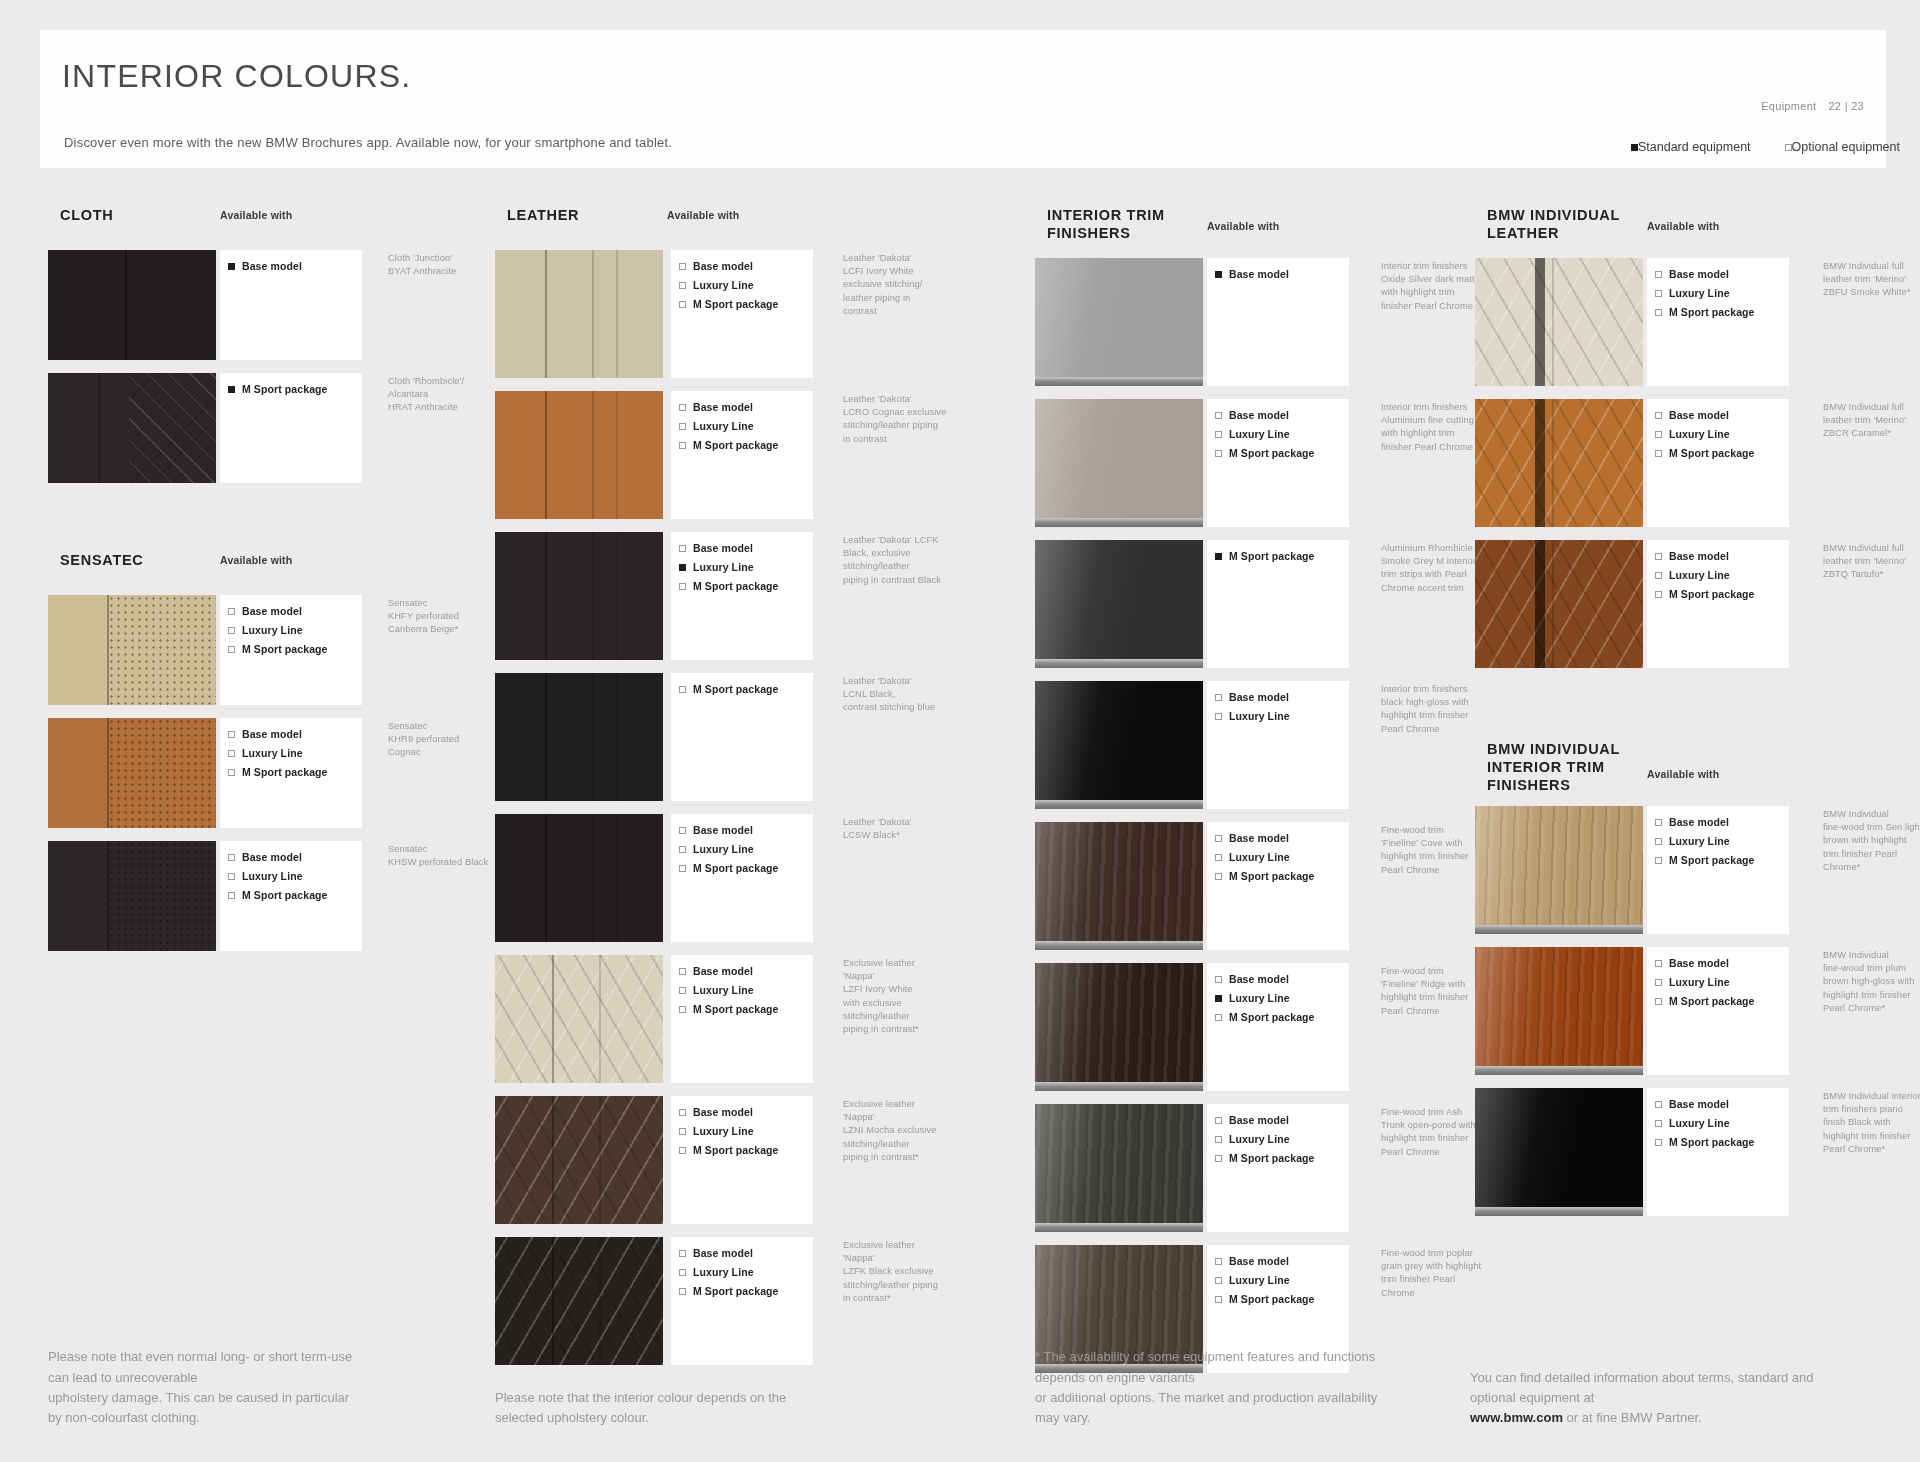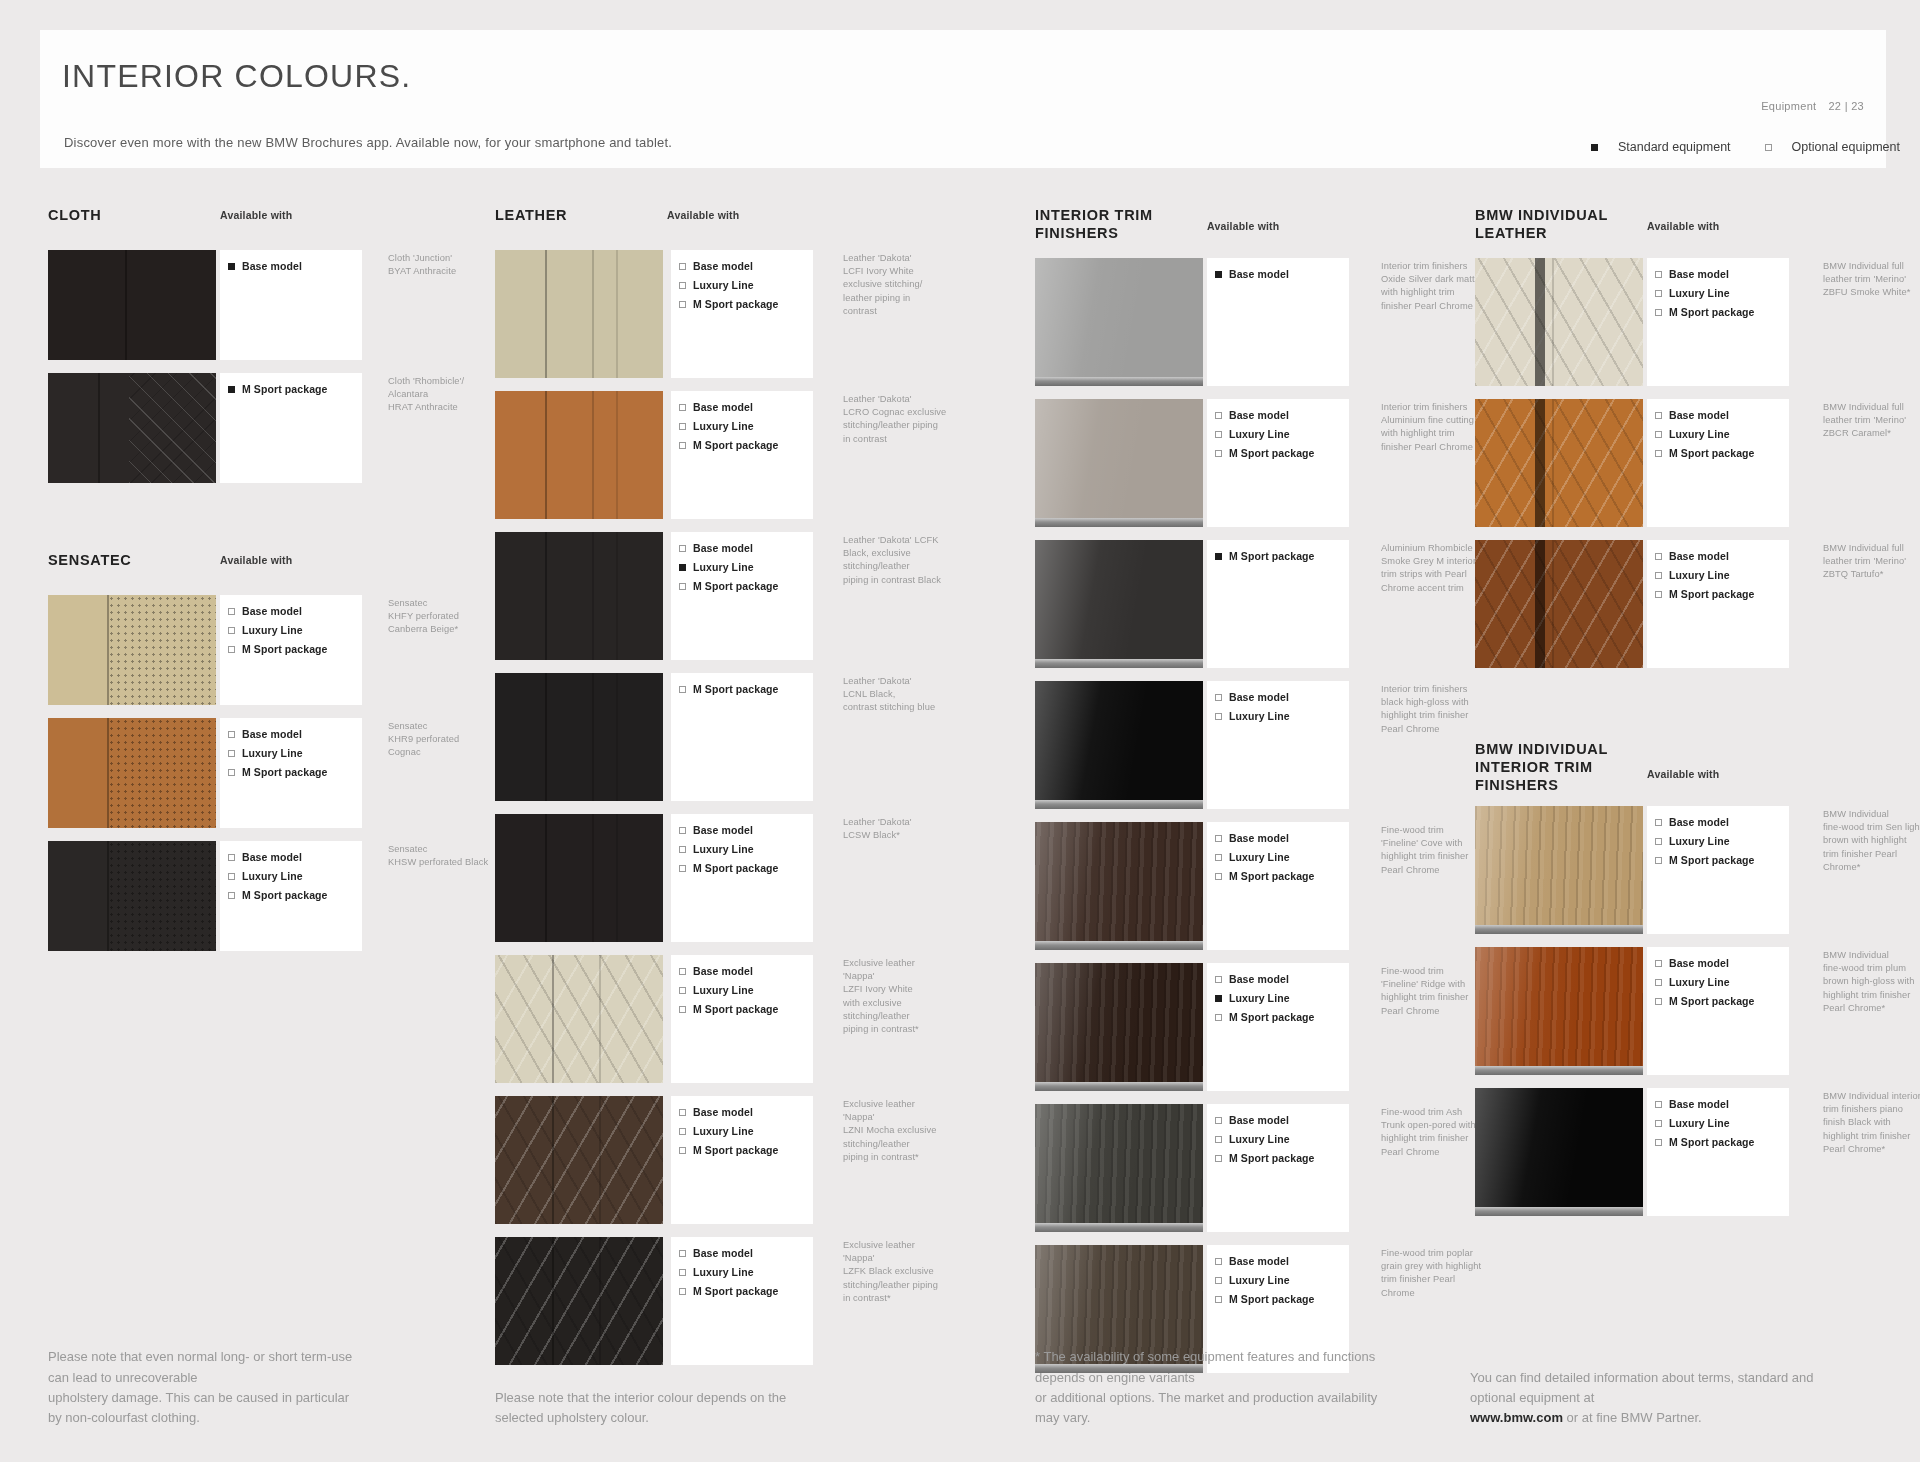--- a/index.html
+++ b/index.html
@@ -29,21 +29,21 @@
   }
   .header-pageno {
     position: absolute; right: 22px; top: 70px;
     font-size: 11px; color: #8d8d8d; letter-spacing: .3px;
   }
   .header-pageno .sep { margin: 0 6px; }
   .legend {
     position: absolute; right: 20px; top: 140px;
     display: flex; gap: 34px; font-size: 12.5px; color: #3c3c3c;
   }
-  .legend > div { display: flex; align-items: center; gap: 20px; }
+  .legend > div { display: flex; align-items: center; gap: 0; }
   .sq { display: inline-block; width: 7px; height: 7px; }
   .sq.filled { background: #1d1d1d; }
   .sq.open { border: 1px solid #9a9a9a; background: transparent; }
 
   
   .col { position: absolute; top: 206px; }
   .col-cloth   { left: 48px;   width: 420px; }
   .col-leather { left: 495px;  width: 430px; }
   .col-trim    { left: 1035px; width: 420px; }
   .col-indiv   { left: 1475px; width: 420px; }
@@ -51,21 +51,21 @@
   .group-title {
     font-size: 14.5px; font-weight: 700; color: #222;
     letter-spacing: .7px; line-height: 1.25;
     white-space: pre-line;
   }
   .avail-head {
     position: absolute; font-size: 10.5px; font-weight: 700;
     color: #3a3a3a; letter-spacing: .2px;
   }
   .sec-head { position: relative; height: 44px; }
-  .sec-head .group-title { position: absolute; left: 0; top: 0; }
+  .sec-head .group-title { position: absolute; left: 12px; top: 0; }
   .sec-head .avail-head { left: 172px; top: 3px; }
 
   
   .row { position: relative; margin-bottom: 13px; }
   .swatch {
     position: absolute; left: 0; top: 0;
     width: 168px; height: 110px;
     background: #ccc;
     overflow: hidden;
   }

